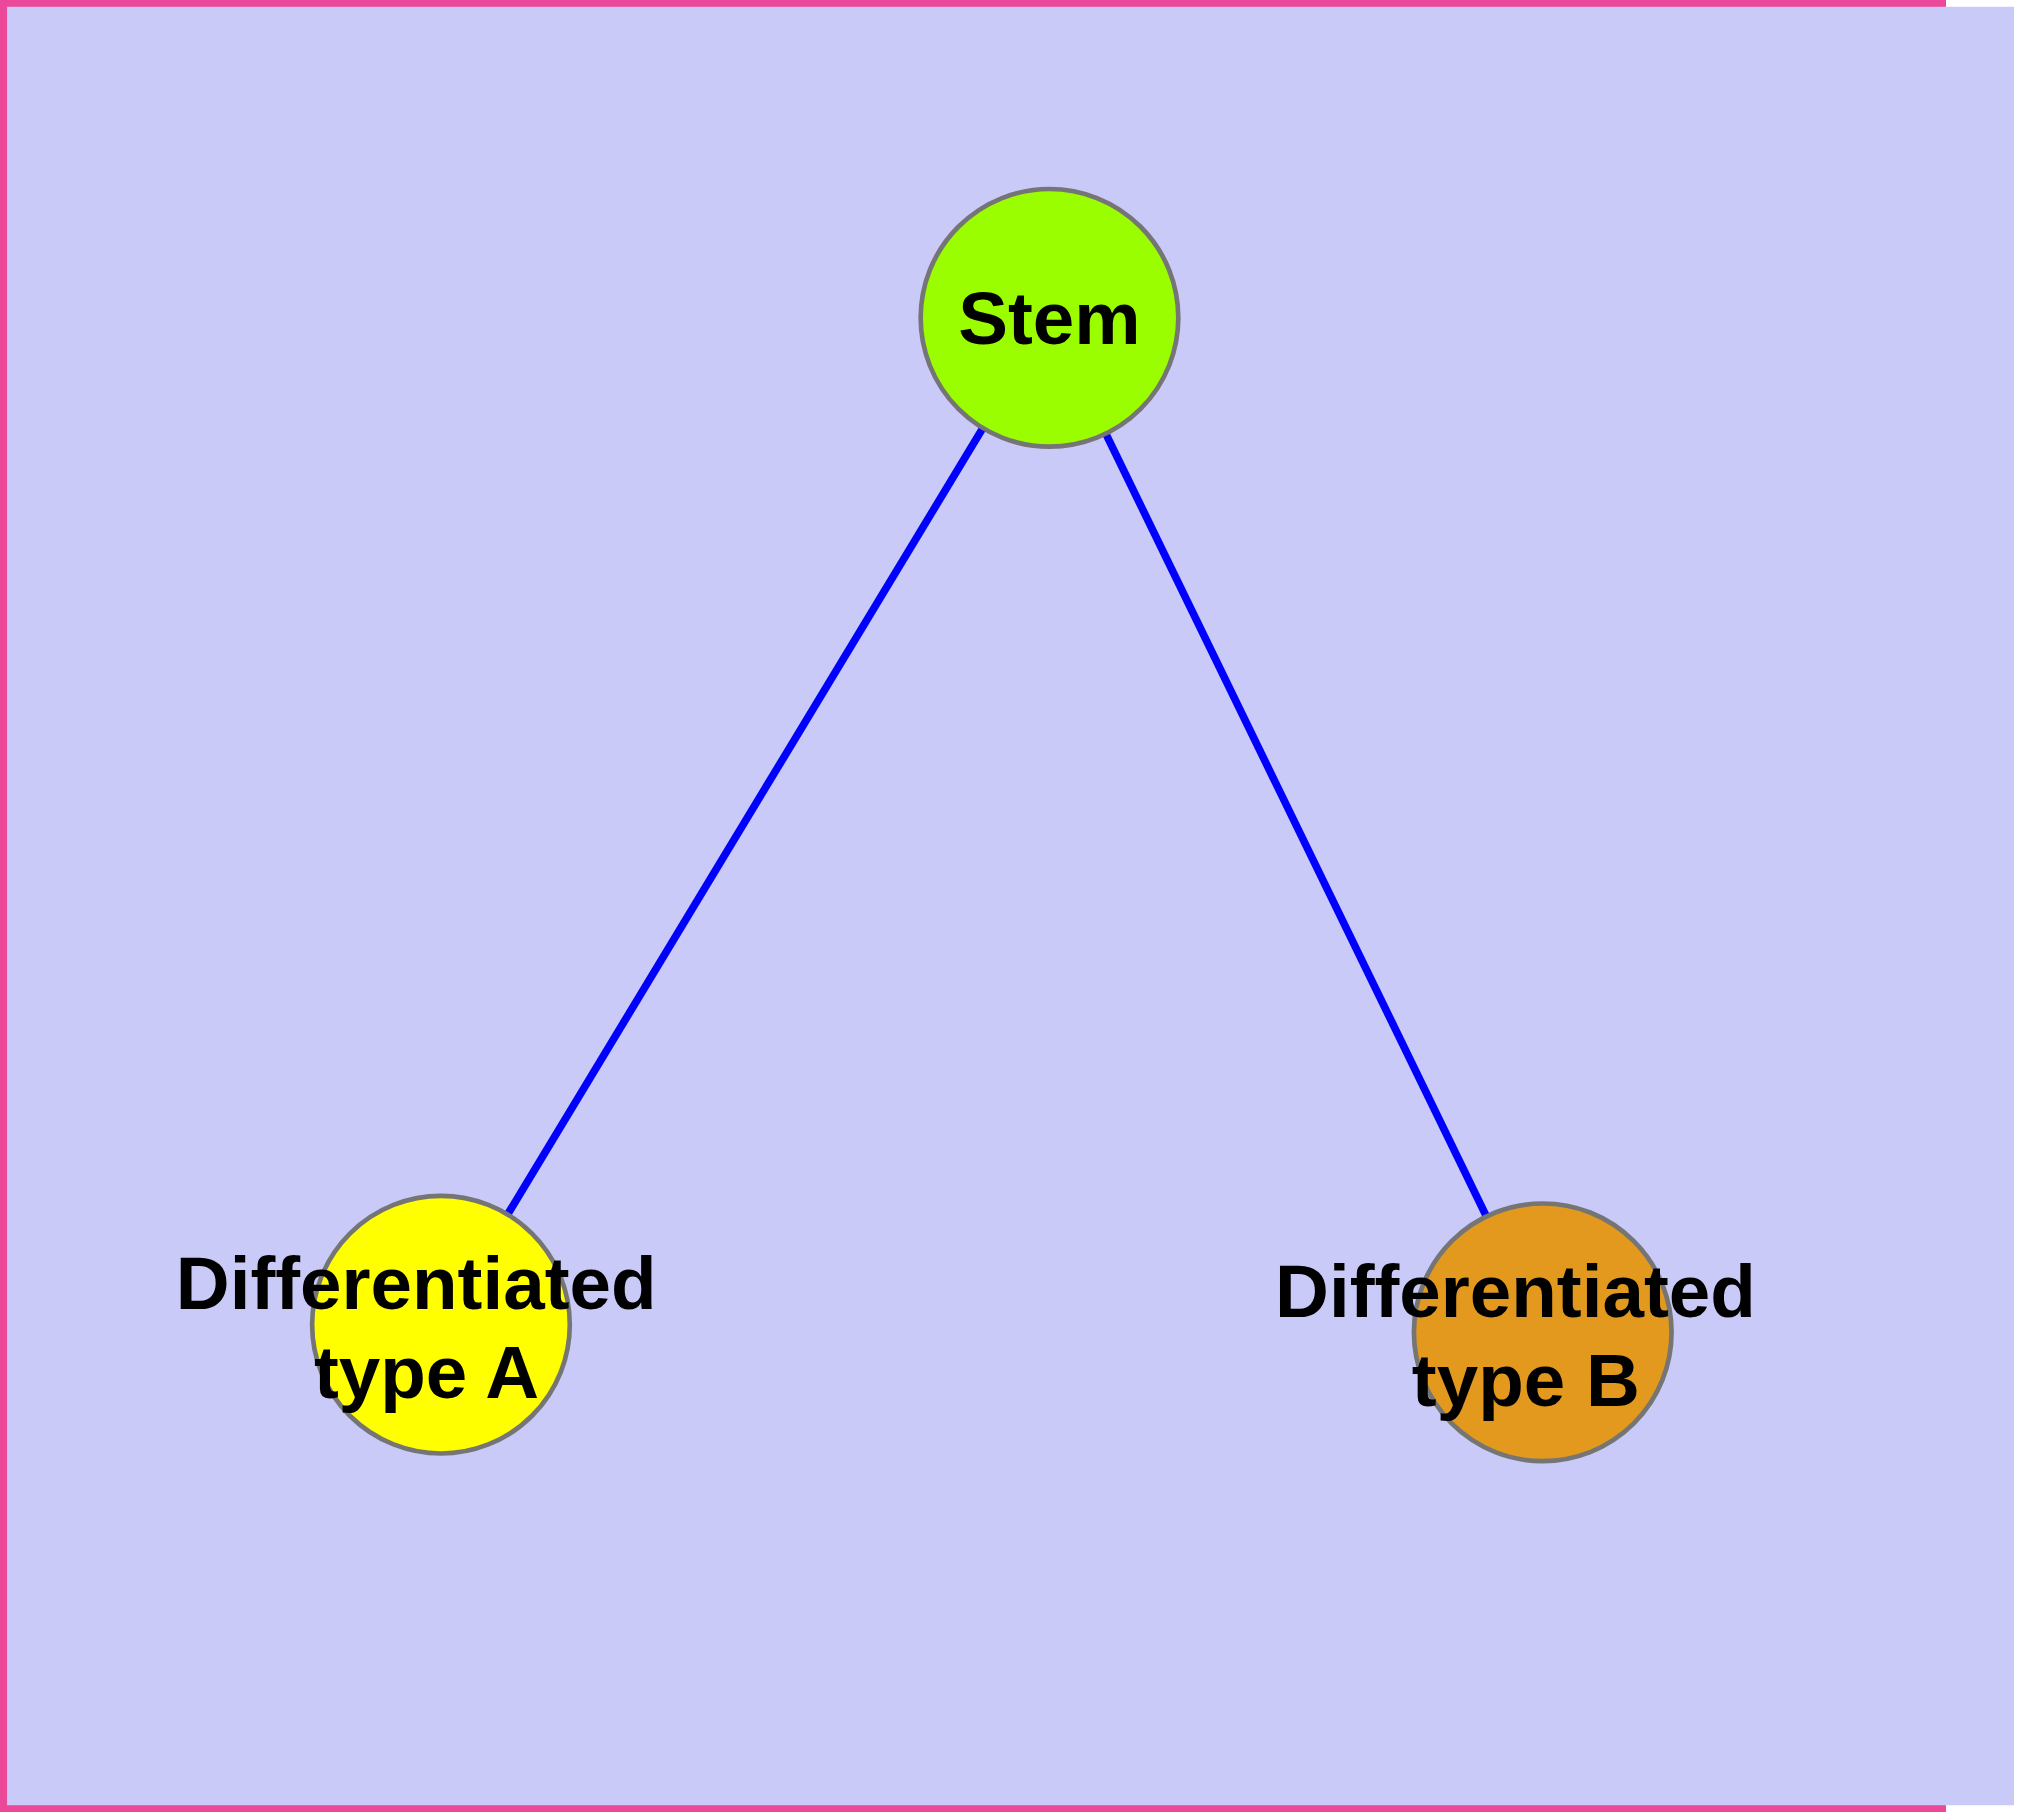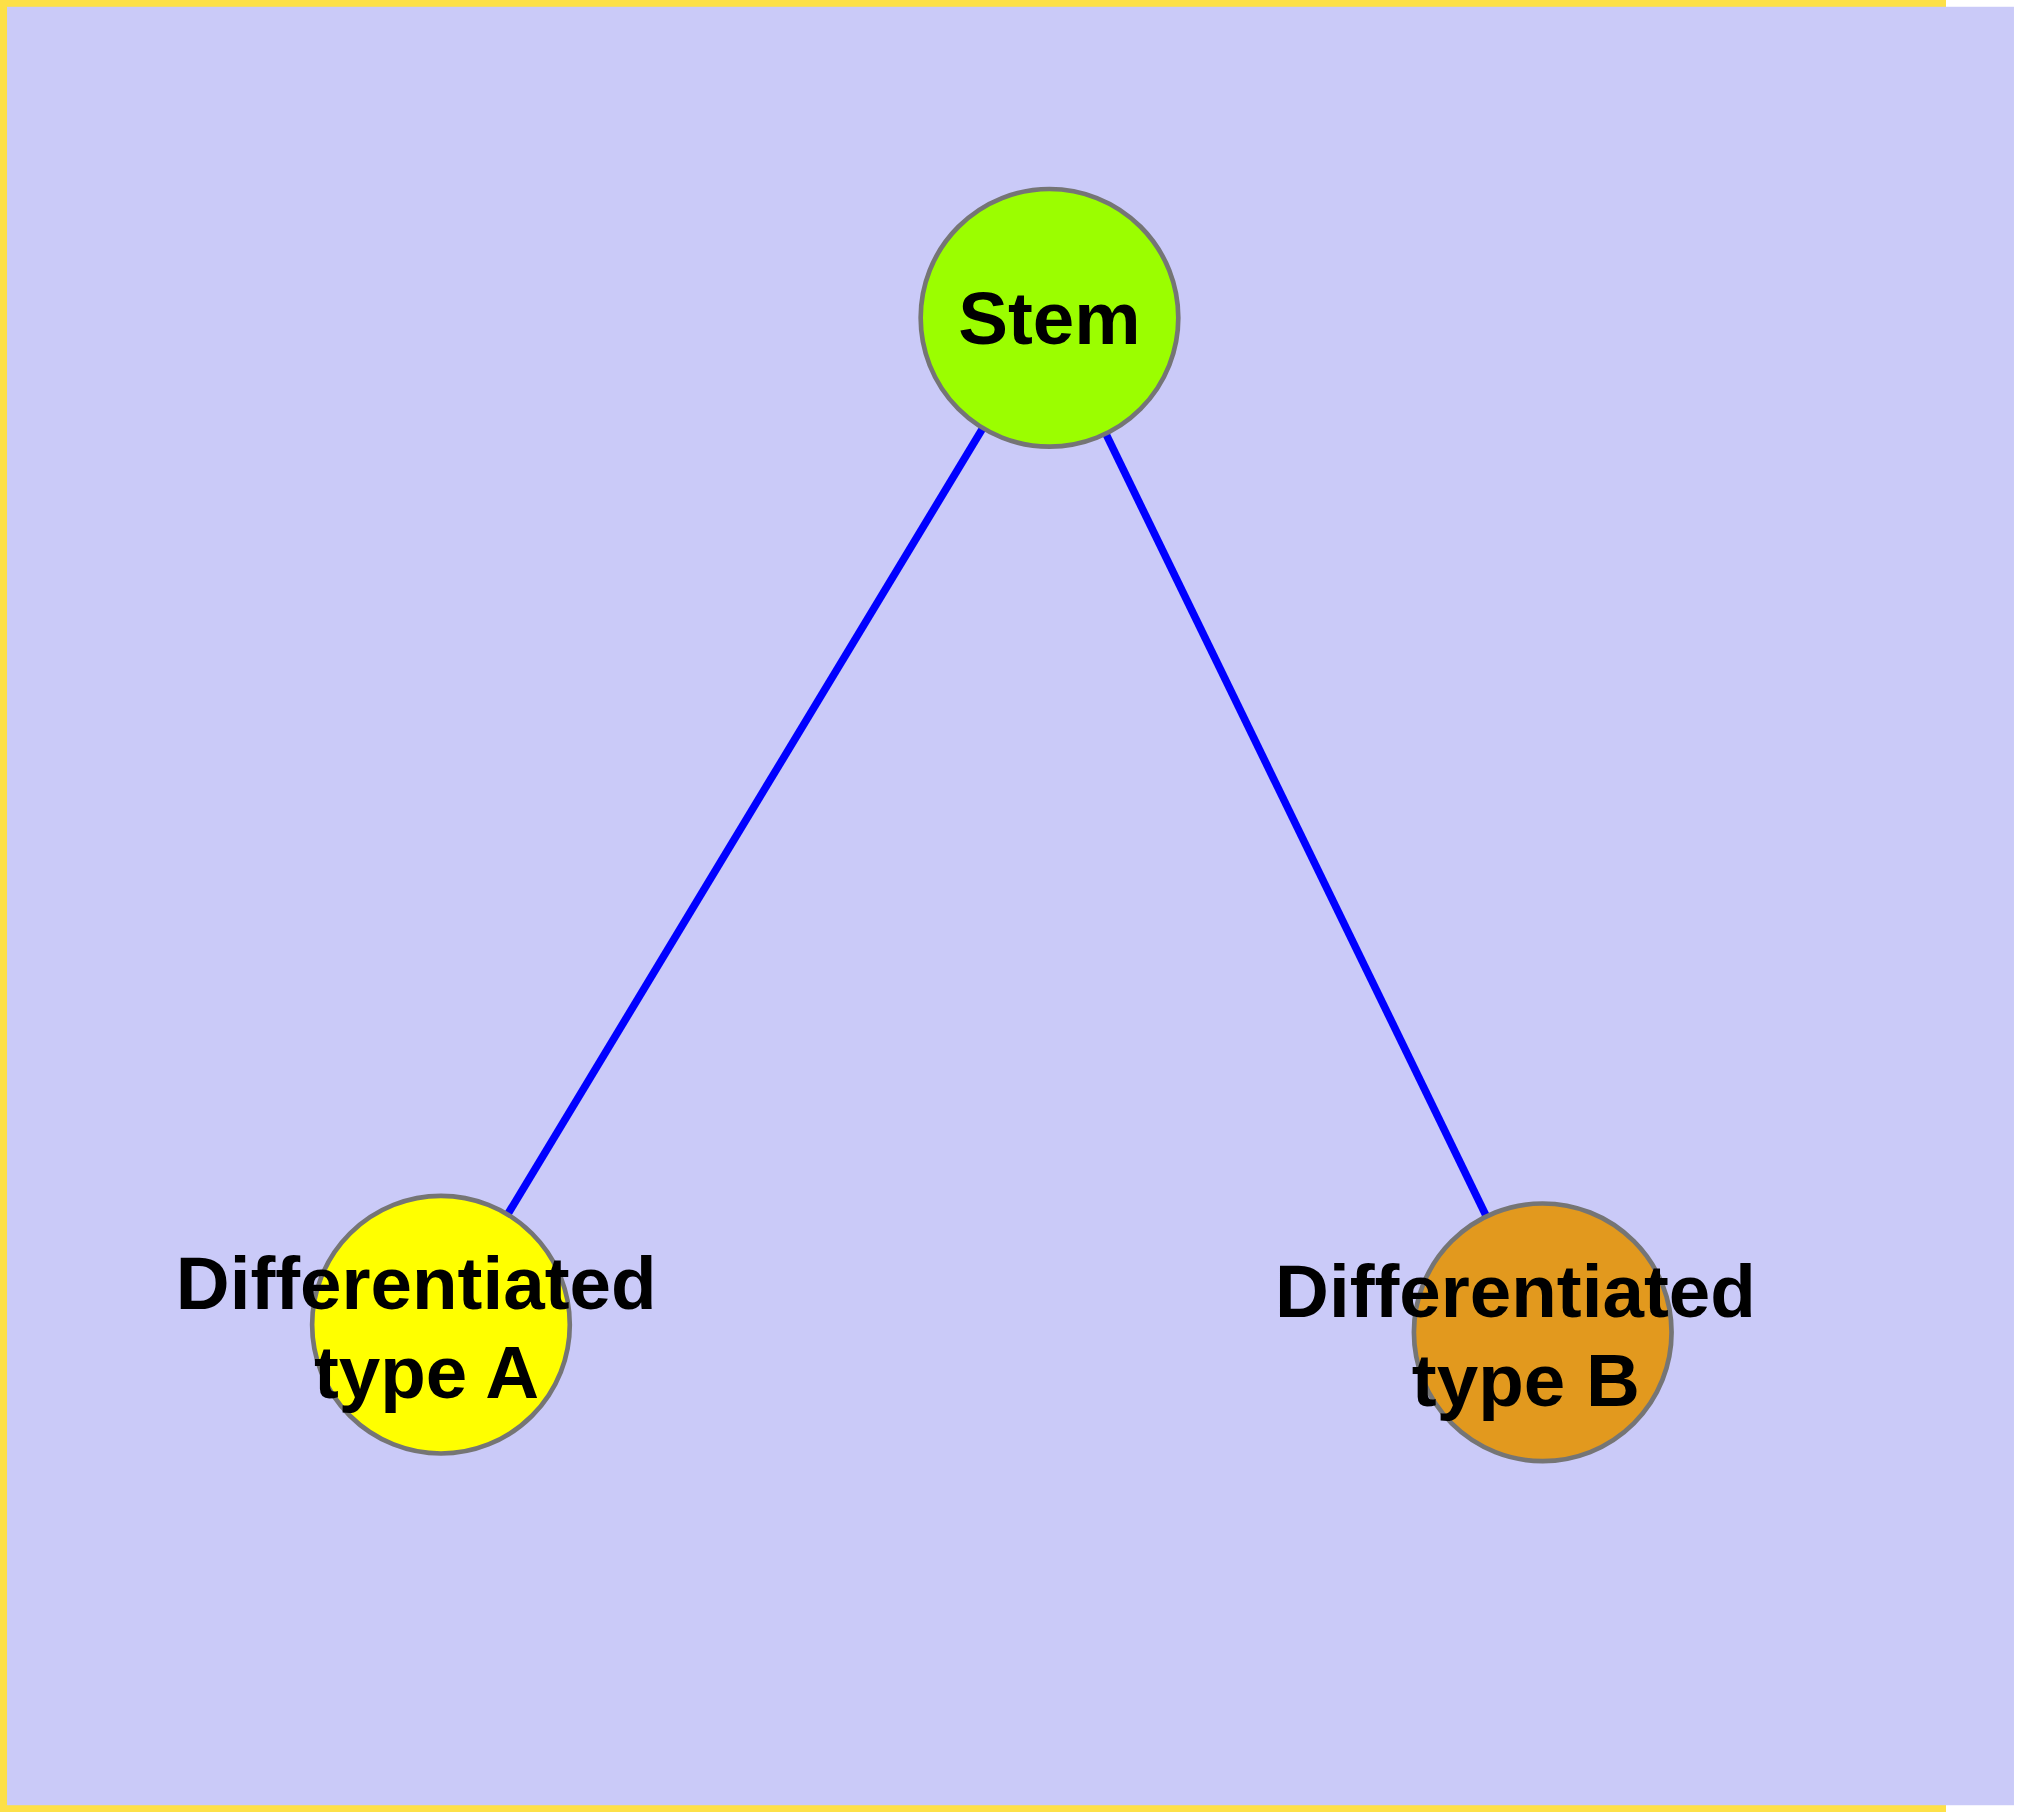--- a/index.html
+++ b/index.html
@@ -4,21 +4,21 @@
 <style>
   html, body {
     margin: 0;
     padding: 0;
     background: #FFFFFF;
   }
   .stage {
     position: relative;
     width: 1946px;
     height: 1812px;
-    background: #fde047;
+    background: #ec4899;
   }
   svg { display: block; }
   .edge {
     stroke-width: 9;
     fill: none;
     stroke-linecap: butt;
   }
   .node {
     stroke-width: 5.5;
   }

